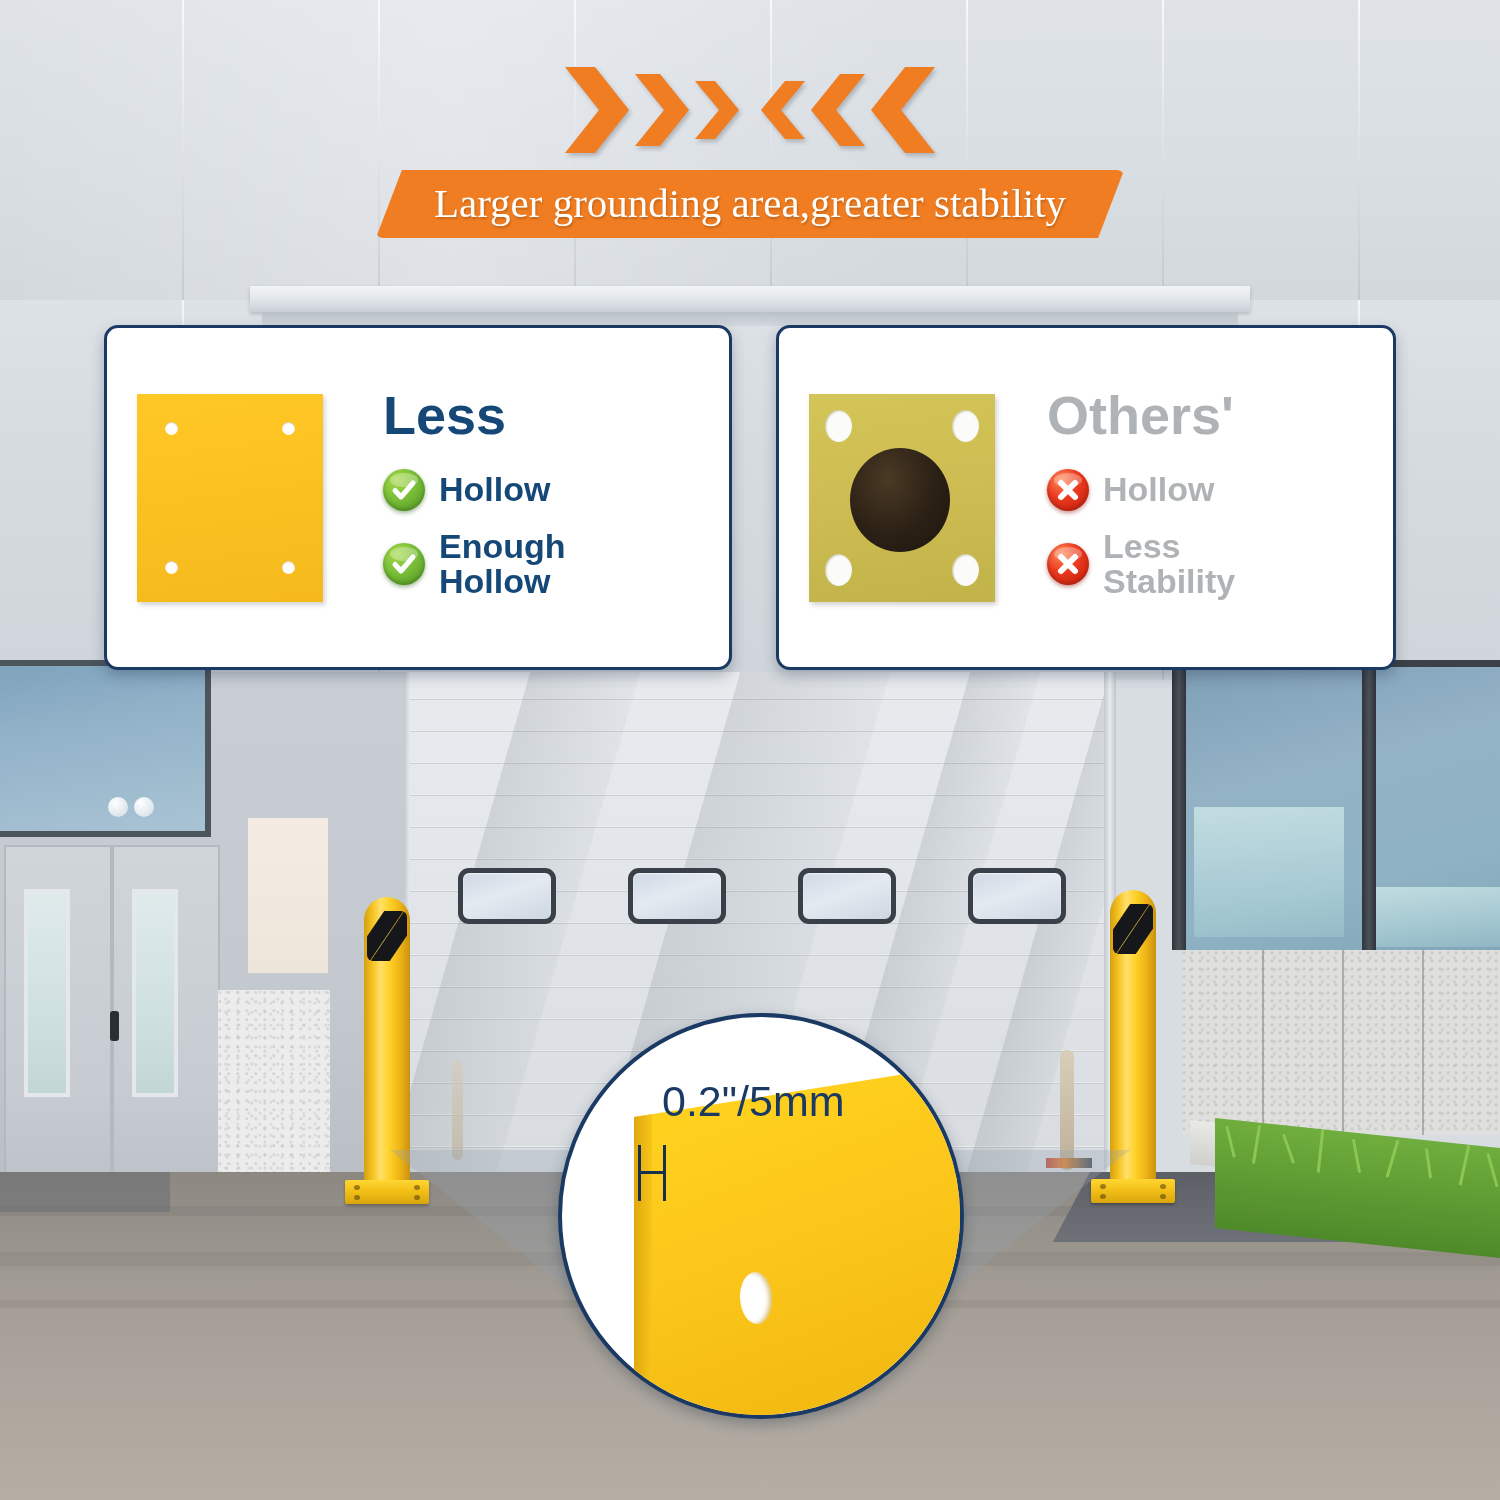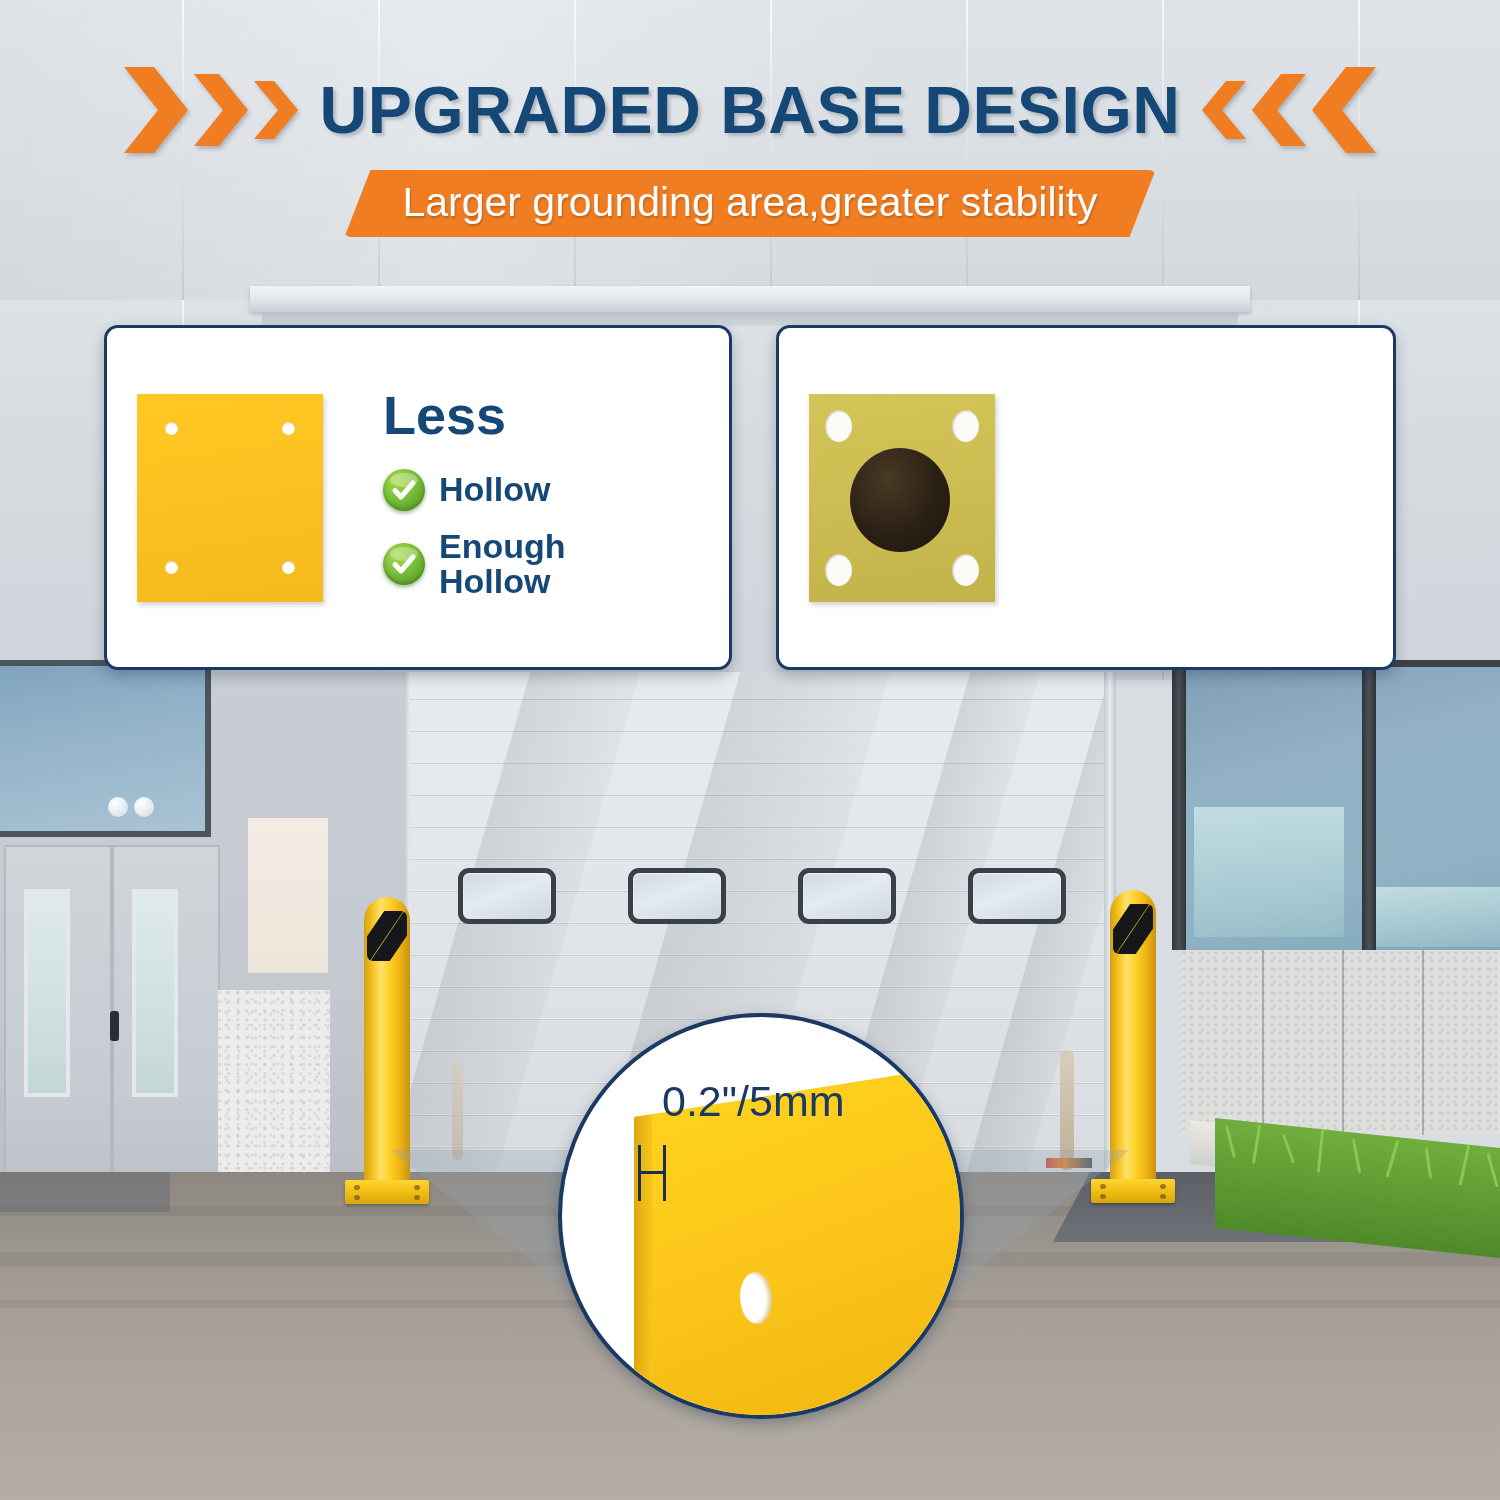--- a/index.html
+++ b/index.html
@@ -239,21 +239,21 @@
     filter: drop-shadow(2px 3px 2px rgba(120,125,132,.45));
   }
   .main-title {
     font-size: 66px; font-weight: bold; color: #154876;
     letter-spacing: 0.5px; white-space: nowrap;
     text-shadow: 3px 3px 3px rgba(140,148,156,.5);
     font-family: "Liberation Sans", sans-serif;
   }
   .subtitle-wrap {
     position: absolute; left: 0; top: 170px; width: 1500px;
-    display: flex; justify-content: center;
+    display: flex; justify-content: center; font-family: Liberation Serif, serif;
   }
   .subtitle-banner {
     background: #f07d22;
     padding: 9px 58px 11px 58px;
     clip-path: polygon(26px 0, 100% 0, calc(100% - 26px) 100%, 0 100%);
     border-radius: 7px;
   }
   .subtitle-text {
     font-size: 41px; color: #ffffff; white-space: nowrap;
     text-shadow: 1px 2px 2px rgba(140,70,10,.45);
@@ -534,21 +534,20 @@
         <polygon points="0,0 30,0 64,43 30,86 0,86 34,43" fill="#f07d22"></polygon>
       </svg>
       <svg class="chev" width="54" height="72" viewBox="0 0 54 72" aria-hidden="true">
         <polygon points="0,0 25,0 54,36 25,72 0,72 29,36" fill="#f07d22"></polygon>
       </svg>
       <svg class="chev" width="44" height="58" viewBox="0 0 44 58" aria-hidden="true">
         <polygon points="0,0 20,0 44,29 20,58 0,58 24,29" fill="#f07d22"></polygon>
       </svg>
     </div>
 
-    <div class="main-title">UPGRADED BASE DESIGN</div>
 
     <div class="chevgroup">
       <svg class="chev" width="44" height="58" viewBox="0 0 44 58" aria-hidden="true">
         <polygon points="44,0 24,0 0,29 24,58 44,58 20,29" fill="#f07d22"></polygon>
       </svg>
       <svg class="chev" width="54" height="72" viewBox="0 0 54 72" aria-hidden="true">
         <polygon points="54,0 29,0 0,36 29,72 54,72 25,36" fill="#f07d22"></polygon>
       </svg>
       <svg class="chev" width="64" height="86" viewBox="0 0 64 86" aria-hidden="true">
         <polygon points="64,0 34,0 0,43 34,86 64,86 30,43" fill="#f07d22"></polygon>
@@ -605,20 +604,46 @@
     <div class="card-img-col">
       <div class="plate-hollow">
         <div class="corner-hole" style="left:16px;  top:16px"></div>
         <div class="corner-hole" style="left:143px; top:16px"></div>
         <div class="corner-hole" style="left:16px;  top:160px"></div>
         <div class="corner-hole" style="left:143px; top:160px"></div>
         <div class="big-hole"></div>
       </div>
     </div>
 
+    <div class="card-text-col" style="padding-left:52px;">
+      <div class="card-heading heading-others">Others'</div>
+
+      <div class="feature-row">
+        <div class="badge-no">
+          <svg width="26" height="26" viewBox="0 0 26 26" aria-hidden="true">
+            <line x1="6" y1="6" x2="20" y2="20" stroke="#ffffff" stroke-width="6" stroke-linecap="round"></line>
+            <line x1="20" y1="6" x2="6" y2="20" stroke="#ffffff" stroke-width="6" stroke-linecap="round"></line>
+          </svg>
+        </div>
+        <div class="feature-label label-others">Hollow</div>
+      </div>
+
+      <div class="feature-row">
+        <div class="badge-no">
+          <svg width="26" height="26" viewBox="0 0 26 26" aria-hidden="true">
+            <line x1="6" y1="6" x2="20" y2="20" stroke="#ffffff" stroke-width="6" stroke-linecap="round"></line>
+            <line x1="20" y1="6" x2="6" y2="20" stroke="#ffffff" stroke-width="6" stroke-linecap="round"></line>
+          </svg>
+        </div>
+        <div class="feature-label label-others">
+          <div>Less</div>
+          <div>Stability</div>
+        </div>
+      </div>
+    </div>
   </div>
 
   <svg class="zoom-cone" style="left:330px; top:1150px; width:860px; height:270px; background:none;" viewBox="0 0 860 270">
     <polygon points="60,0 800,0 470,260 390,260" fill="rgba(150,162,175,.3)"></polygon>
   </svg>
 
   <div class="zoom-circle">
     <div class="zoom-plate"></div>
     <div class="zoom-plate-edge"></div>
     <div class="zoom-hole-shadow"></div>

